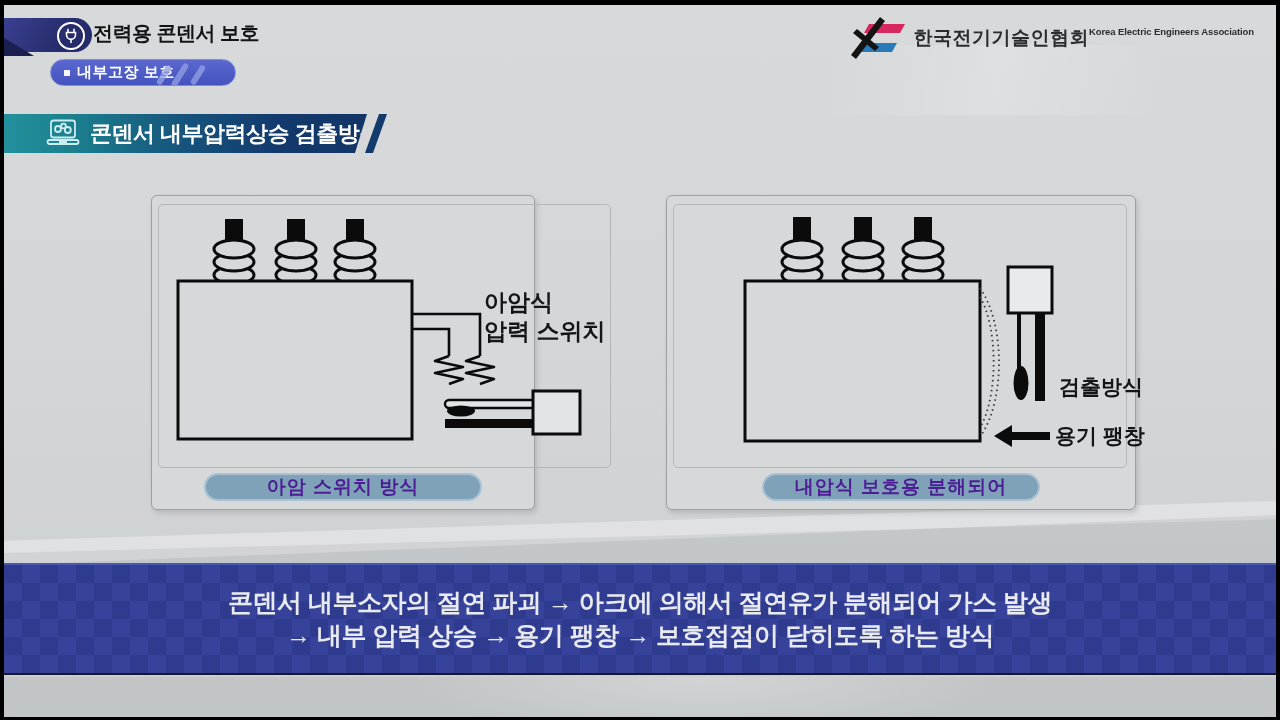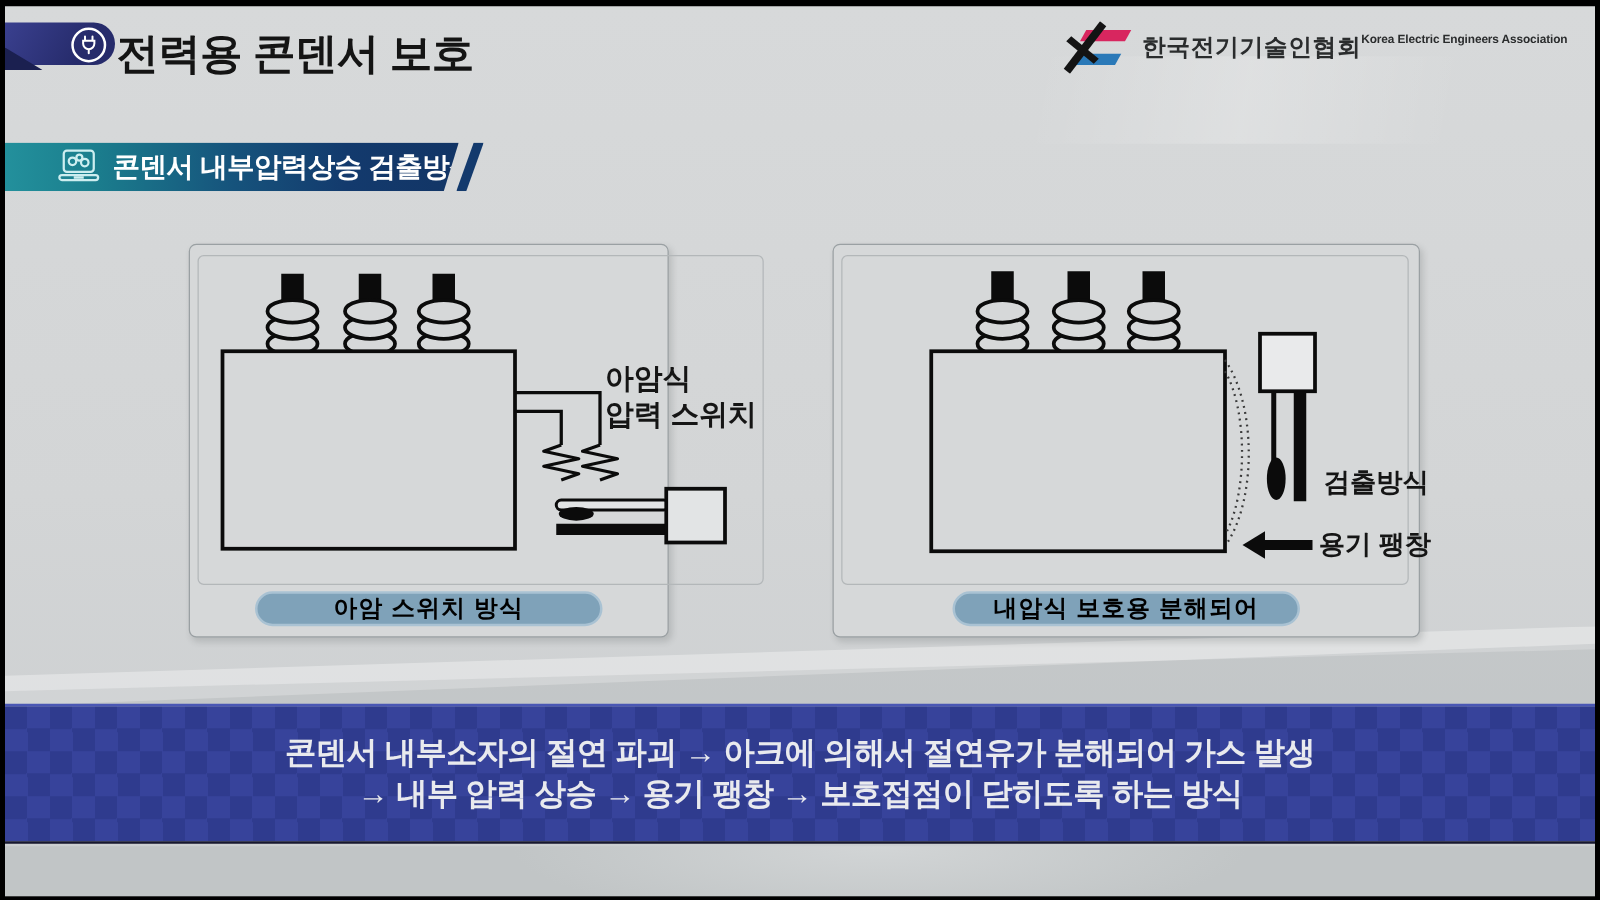--- a/index.html
+++ b/index.html
@@ -15,21 +15,21 @@
   .swoosh3{position:absolute;right:0;top:40px;width:560px;height:70px;pointer-events:none;
     background:linear-gradient(100deg,transparent 20%,rgba(255,255,255,0.20) 50%,transparent 80%);}
 
   
   .hdr-shape{position:absolute;left:0;top:13px;width:88px;height:34px;
     background:linear-gradient(120deg,#3a408f 0%,#262b6b 70%);border-radius:0 20px 20px 0;}
   .hdr-shape .wedge{position:absolute;left:0;bottom:-4px;width:30px;height:18px;background:#1b2050;
     clip-path:polygon(0 0,0 100%,100% 100%);}
   .plug-ring{position:absolute;left:53px;top:17px;width:28px;height:28px;border:2.5px solid #fff;
     border-radius:50%;box-sizing:border-box;display:flex;align-items:center;justify-content:center;}
-  .page-title{position:absolute;left:89px;top:15px;font-size:34px;font-weight:700;color:#141414;
+  .page-title{position:absolute;left:89px;top:15px;font-size:20px;font-weight:700;color:#141414;
     letter-spacing:-0.5px;margin:0;white-space:nowrap;}
   .badge{position:absolute;left:46px;top:54px;width:186px;height:27px;box-sizing:border-box;
     background:linear-gradient(180deg,#5b68d0,#4352bd);border:1px solid #7e8add;border-radius:14px;
     display:flex;align-items:center;padding-left:13px;gap:7px;overflow:hidden;}
   .badge .bullet{width:6px;height:6px;background:#fff;opacity:.95;}
   .badge .lbl{font-size:15px;font-weight:700;color:#fff;letter-spacing:.5px;white-space:nowrap;}
   .badge .slashes{position:absolute;right:14px;top:0;height:100%;width:66px;}
   .badge .slashes i{position:absolute;display:block;background:#96a0e4;opacity:.75;border-radius:3px;
     transform:rotate(32deg);}
   .badge .s1{left:6px;top:4px;width:6px;height:22px;}
@@ -56,21 +56,21 @@
     border-radius:6px;box-shadow:2px 3px 5px rgba(60,64,67,.18);box-sizing:border-box;}
   .panel.left{left:147px;width:384px;}
   .panel.right{left:662px;width:470px;}
   .inner{position:absolute;left:6px;top:8px;width:451px;height:262px;border:1px solid #b3b7b9;
     border-radius:5px;}
   .panel.right .inner{width:452px;}
   .draw{position:absolute;left:0;top:0;}
   .dlabel{position:absolute;color:#151515;font-weight:600;font-size:23px;line-height:1.25;white-space:nowrap;}
   .dlabel.small{font-size:21px;}
   .caption{position:absolute;bottom:8px;left:50%;transform:translateX(-50%);width:278px;height:28px;
-    box-sizing:border-box;background:#7fa2b9;border:2px solid #a9c2d3;border-radius:16px;color:#000000;
+    box-sizing:border-box;background:#7fa2b9;border:2px solid #a9c2d3;border-radius:16px;color:#4c1d95;
     font-size:19px;font-weight:600;letter-spacing:1px;display:flex;align-items:center;justify-content:center;
     white-space:nowrap;}
 
   
   .footer{position:absolute;left:0;right:0;top:558px;height:112px;box-sizing:border-box;
     background:repeating-conic-gradient(#37439b 0% 25%,#2f3b8e 0% 50%) 0 0/36px 36px;
     border-top:2px solid #4a57b4;border-bottom:2px solid #17182f;
     display:flex;flex-direction:column;align-items:center;justify-content:center;gap:3px;}
   .footer div{color:#e9eaee;font-size:25px;font-weight:700;letter-spacing:-0.5px;line-height:1.18;
     text-align:center;white-space:nowrap;}
@@ -90,20 +90,29 @@
   </div>
   <div class="plug-ring">
     <svg width="20" height="20" viewBox="0 0 20 20" fill="none" stroke="#fff" stroke-width="1.6" stroke-linecap="round">
       <path d="M7,3.2 V6.2 M13,3.2 V6.2"></path>
       <path d="M5.5,6.5 h9 v2.3 a4.5,4.5 0 0 1 -9,0 z"></path>
       <path d="M10,13.5 v3"></path>
     </svg>
   </div>
   <h1 class="page-title">전력용 콘덴서 보호</h1>
 
+  <div class="badge">
+    <span class="bullet"></span>
+    <span class="lbl">내부고장 보호</span>
+    <span class="slashes">
+      <i class="s1"></i>
+        <i class="s2"></i>
+        <i class="s3"></i>
+    </span>
+  </div>
 
   <div class="kea">
     <svg width="58" height="42" viewBox="0 0 58 42">
       <polygon points="20,7 56,7 51,16 15,16" fill="#d8265f"></polygon>
       <polygon points="12,26 48,26 43,35 7,35" fill="#2a79b8"></polygon>
       <polygon points="31,0 36,4 7,42 2,38" fill="#141414"></polygon>
       <polygon points="4,16 8,12 30,30 26,34" fill="#141414"></polygon>
     </svg>
     <div class="names">
       <span class="ko">한국전기기술인협회</span>

